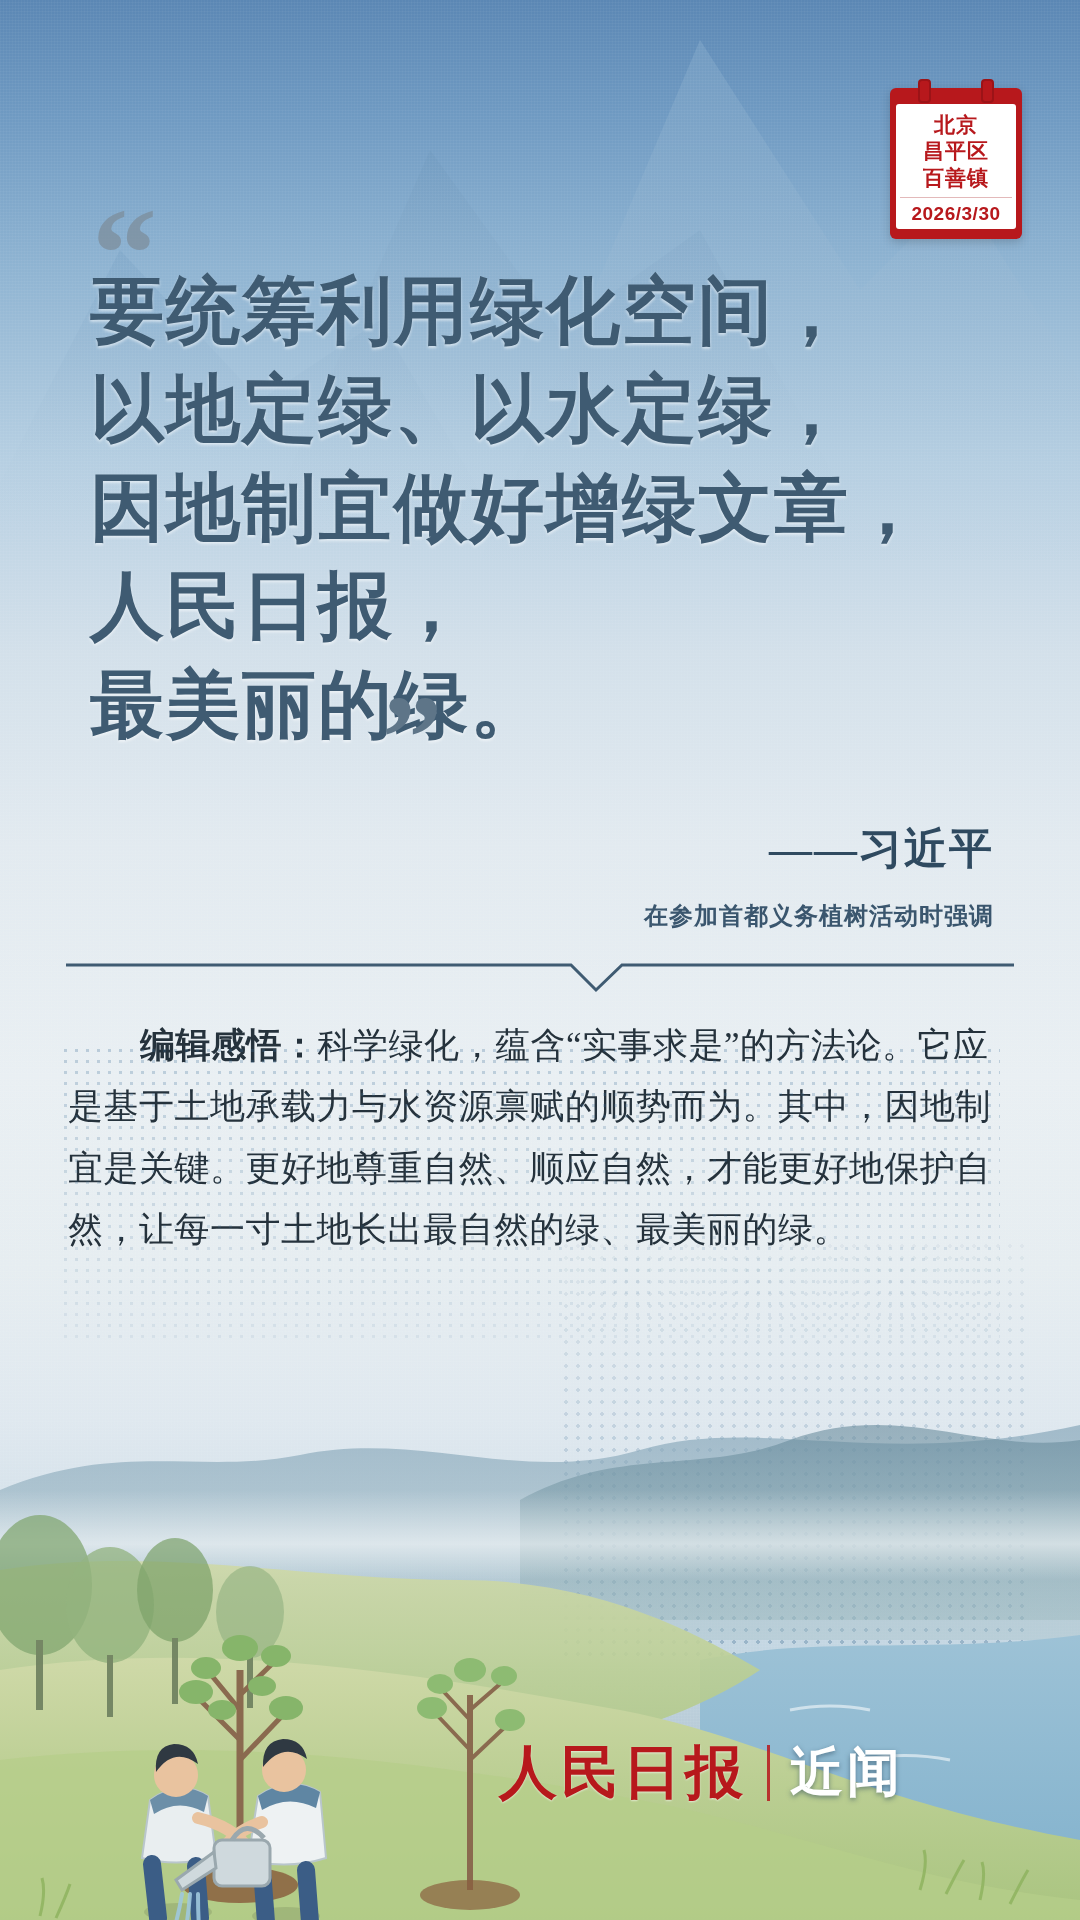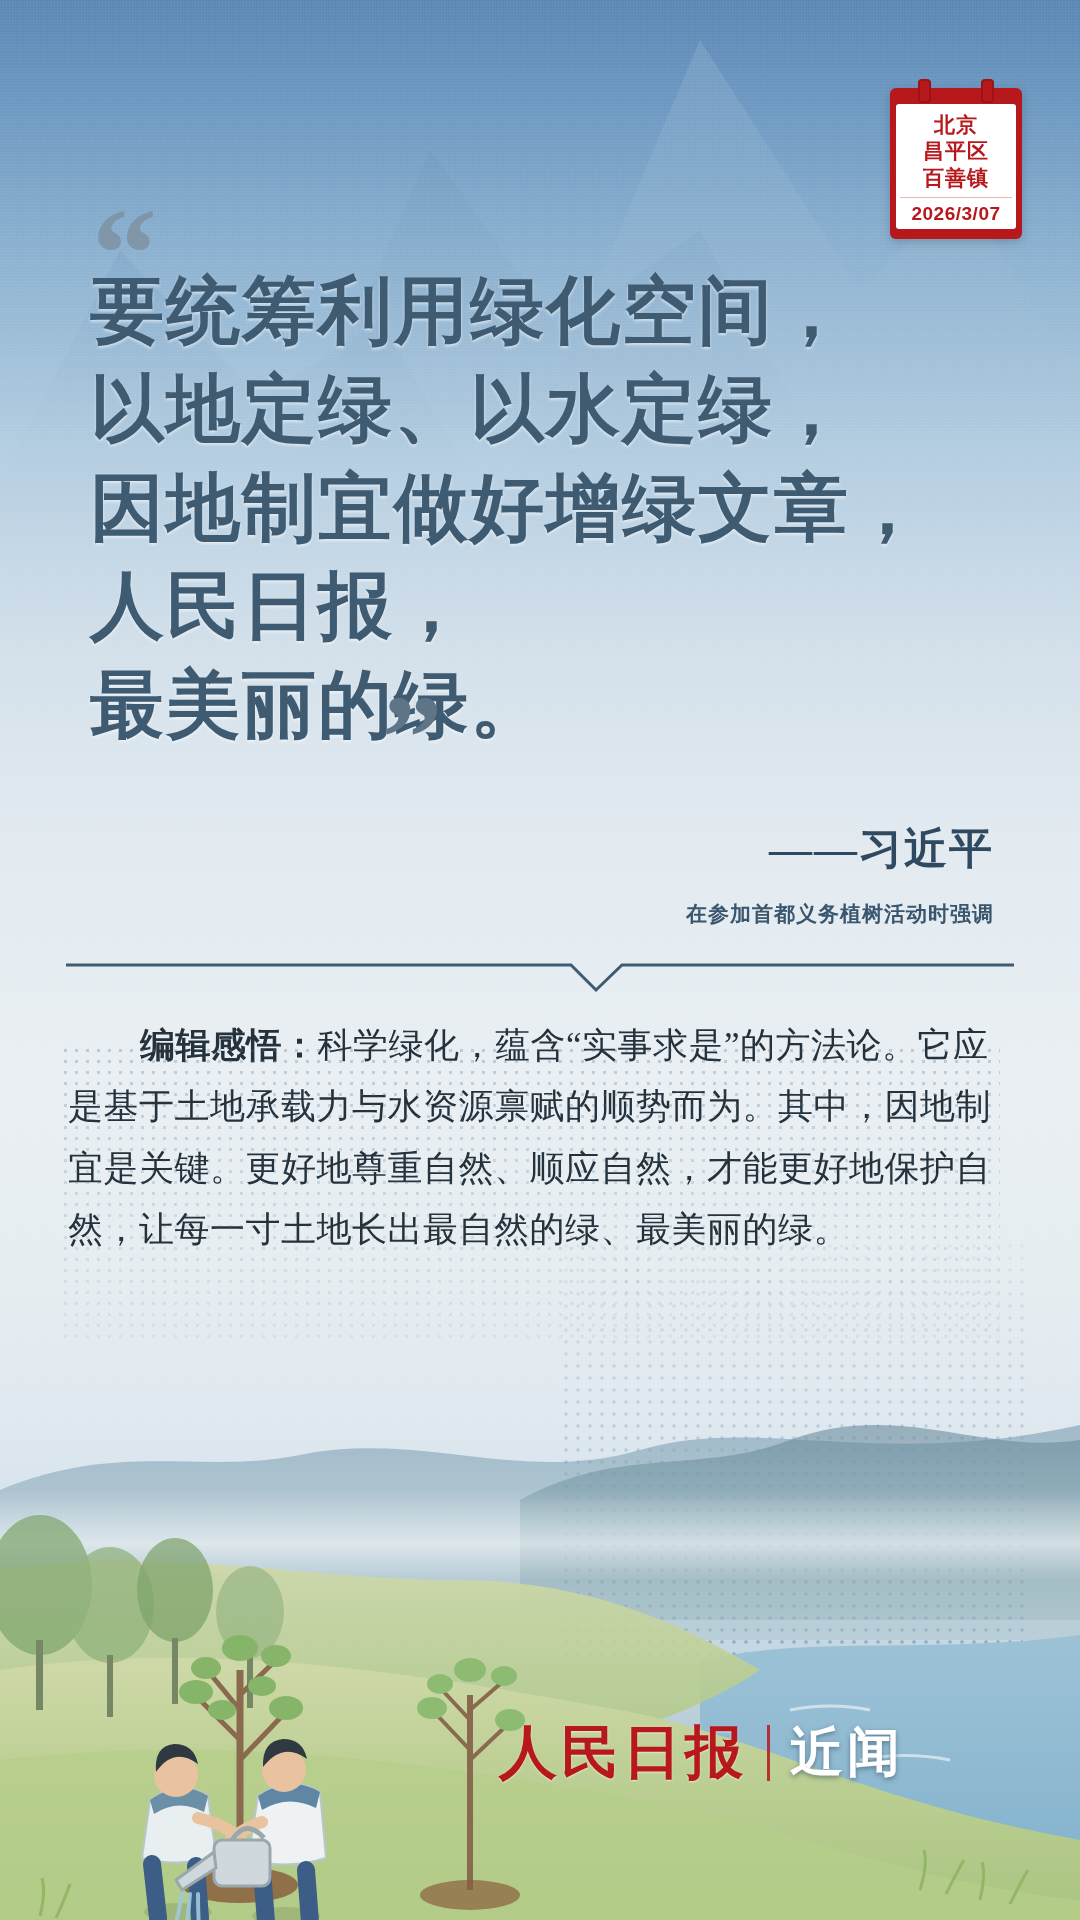--- a/index.html
+++ b/index.html
@@ -147,21 +147,21 @@
     font-family: "Liberation Serif", serif;
     font-weight: bold;
     font-size: 43px;
     color: #2f4a60;
     letter-spacing: 2px;
   }
   .attrib .occasion {
     margin-top: 22px;
     font-family: "Liberation Serif", serif;
     font-weight: bold;
-    font-size: 21px;
+    font-size: 24px;
     color: #3a566e;
     letter-spacing: 1px;
   }
 
   
   .divider {
     position: absolute;
     left: 66px;
     top: 962px;
     width: 948px;
@@ -223,21 +223,21 @@
     bottom: 0;
     width: 1080px;
     height: 680px;
     z-index: 2;
   }
 
   
   .logo {
     position: absolute;
     right: 176px;
-    bottom: 128px;
+    bottom: 108px;
     display: flex;
     align-items: center;
     z-index: 5;
   }
   .logo .rmrb {
     font-family: "Liberation Serif", serif;
     font-weight: bold;
     font-size: 58px;
     color: #b7181c;
     letter-spacing: 4px;
@@ -287,21 +287,21 @@
   <div class="halftone"></div>
   <div class="halftone2"></div>
 
   <div class="date-stamp">
     <span class="ring l"></span>
     <span class="ring r"></span>
     <div class="date-inner">
       <div class="date-place">北京</div>
       <div class="date-place">昌平区</div>
       <div class="date-place">百善镇</div>
-      <div class="date-num">2026/3/07</div>
+      <div class="date-num">2026/3/30</div>
     </div>
   </div>
 
   <div class="quote-mark-open">“</div>
 
   <div class="quote">
     <div class="line">要统筹利用绿化空间，</div>
     <div class="line">以地定绿、以水定绿，</div>
     <div class="line">因地制宜做好增绿文章，</div>
     <div class="line">人民日报，</div>

